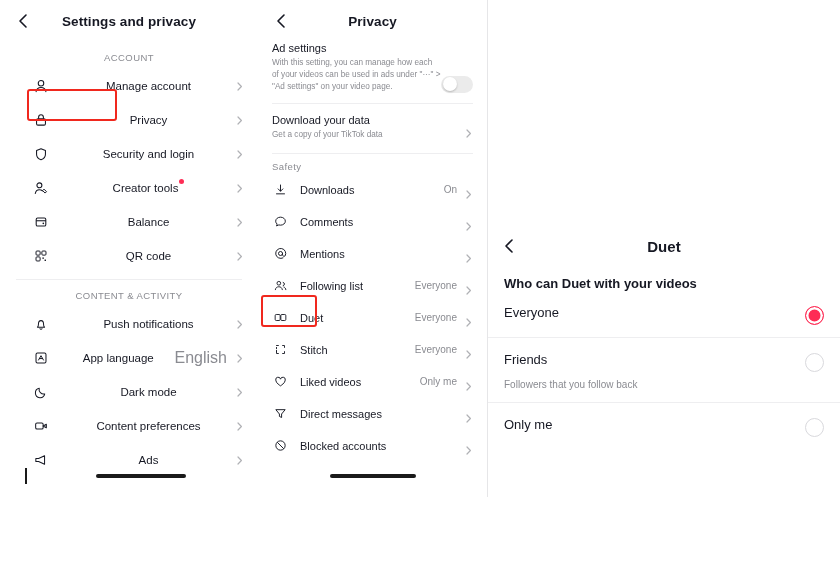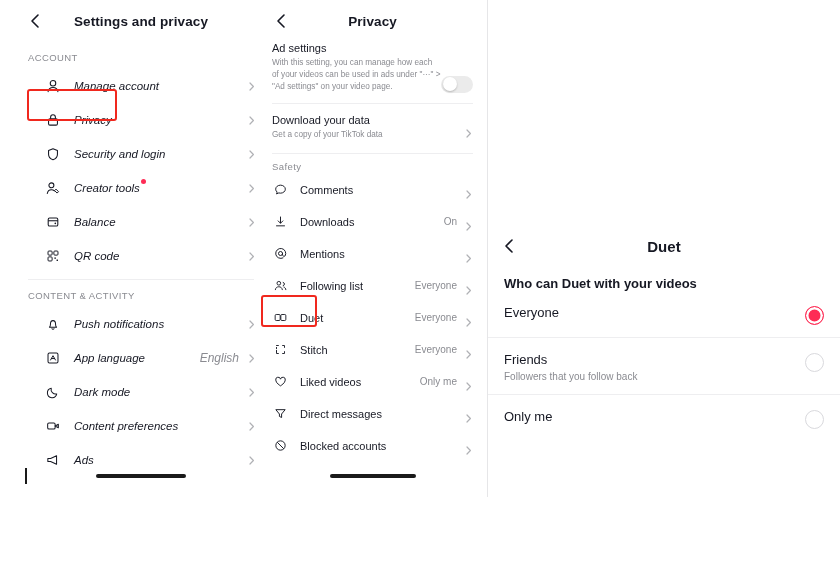--- a/index.html
+++ b/index.html
@@ -25,49 +25,48 @@
   .panel-title { font-size: 13.5px; font-weight: bold; letter-spacing: .1px; }
   .back-chevron {
     position: absolute;
     left: 14px; top: 50%;
     transform: translateY(-50%);
     width: 18px; height: 18px;
   }
   .back-chevron svg { display: block; }
 
   
-  #col1 { left: 12px; width: 258px; height: 497px; }
+  #col1 { left: 0; width: 258px; height: 497px; text-align: center; }
   #col1 .panel-title { font-size: 13.5px; }
 
   .section-label {
     font-size: 9.5px;
     color: #8a8b91;
     letter-spacing: .4px;
     padding: 10px 16px 6px 16px;
     text-transform: uppercase;
   }
   .row {
     position: relative;
     display: flex;
     align-items: center;
     height: 34px;
     padding: 0 14px 0 32px;
     cursor: default;
-    font-style: italic;
   }
   .row .ico {
     width: 18px; height: 18px;
     margin-right: 12px;
     flex: 0 0 18px;
     display: flex; align-items: center; justify-content: center;
     color: #161823;
   }
   .row .ico svg { display:block; }
   .row .lbl { font-size: 11.5px; flex: 1 1 auto; white-space: nowrap; }
-  .row .val { font-size: 12px; color: #8a8b91; margin-right: 8px; white-space: nowrap; }
+  .row .val { font-size: 16px; color: #8a8b91; margin-right: 8px; white-space: nowrap; }
   .row .chev { width: 9px; height: 9px; color: #b0b1b5; flex: 0 0 9px; }
   .row .chev svg { display: block; }
   .dot-badge {
     display: inline-block;
     width: 5px; height: 5px;
     border-radius: 50%;
     background: #fe2c55;
     vertical-align: super;
     margin-left: 1px;
     position: relative;
@@ -147,21 +146,21 @@
   }
   .opt {
     position: relative;
     display: flex;
     align-items: flex-start;
     padding: 14px 16px 12px 16px;
     border-bottom: 1px solid #eeeef0;
   }
   .opt .txt { flex: 1 1 auto; }
   .opt .opt-label { font-size: 13px; }
-  .opt .opt-sub { font-size: 10px; color: #8a8b91; margin-top: 4px; }
+  .opt .opt-sub { font-size: 10px; color: #8a8b91; margin-top: 12px; }
   .radio {
     width: 19px; height: 19px;
     border-radius: 50%;
     border: 1.5px solid #d9d9dd;
     flex: 0 0 19px;
     margin-top: 1px;
     position: relative;
   }
   .radio.on {
     border-color: #fe2c55;
@@ -418,40 +417,40 @@
         </div>
       </div>
 
       <div class="hr-thin" style="margin-top:12px;"></div>
 
       <div class="section-label" style="padding:7px 14px 2px 14px; text-transform:none; font-size:9.5px;">Safety</div>
 
       <div class="row2">
         <span class="ico">
           <svg viewBox="0 0 18 18" width="15" height="15">
+              <path d="M9 3.6v7.2M6.2 8.3 9 11.1l2.8-2.8M4.2 14.2h9.6" fill="none" stroke="#161823" stroke-width="1.15" stroke-linecap="round" stroke-linejoin="round"></path>
+            </svg>
+        </span>
+        <span class="lbl">Downloads</span>
+        <span class="val">On</span>
+        <span class="chev">
+          <svg viewBox="0 0 9 9" width="9" height="9">
+              <path d="M3 1 L6.4 4.5 L3 8" fill="none" stroke="currentColor" stroke-width="1.2" stroke-linecap="round" stroke-linejoin="round"></path>
+            </svg>
+        </span>
+      </div>
+
+      <div class="row2">
+        <span class="ico">
+          <svg viewBox="0 0 18 18" width="15" height="15">
               <path d="M9 3.8c3.2 0 5.8 2.1 5.8 4.8s-2.6 4.8-5.8 4.8c-.7 0-1.4-.1-2-.3l-2.8 1.2.8-2.2A4.6 4.6 0 0 1 3.2 8.6c0-2.7 2.6-4.8 5.8-4.8z" fill="none" stroke="#161823" stroke-width="1.15" stroke-linejoin="round"></path>
             </svg>
         </span>
         <span class="lbl">Comments</span>
         <span class="val"></span>
-        <span class="chev">
-          <svg viewBox="0 0 9 9" width="9" height="9">
-              <path d="M3 1 L6.4 4.5 L3 8" fill="none" stroke="currentColor" stroke-width="1.2" stroke-linecap="round" stroke-linejoin="round"></path>
-            </svg>
-        </span>
-      </div>
-
-      <div class="row2">
-        <span class="ico">
-          <svg viewBox="0 0 18 18" width="15" height="15">
-              <path d="M9 3.6v7.2M6.2 8.3 9 11.1l2.8-2.8M4.2 14.2h9.6" fill="none" stroke="#161823" stroke-width="1.15" stroke-linecap="round" stroke-linejoin="round"></path>
-            </svg>
-        </span>
-        <span class="lbl">Downloads</span>
-        <span class="val">On</span>
         <span class="chev">
           <svg viewBox="0 0 9 9" width="9" height="9">
               <path d="M3 1 L6.4 4.5 L3 8" fill="none" stroke="currentColor" stroke-width="1.2" stroke-linecap="round" stroke-linejoin="round"></path>
             </svg>
         </span>
       </div>
 
       <div class="row2">
         <span class="ico">
           <svg viewBox="0 0 18 18" width="15" height="15">

